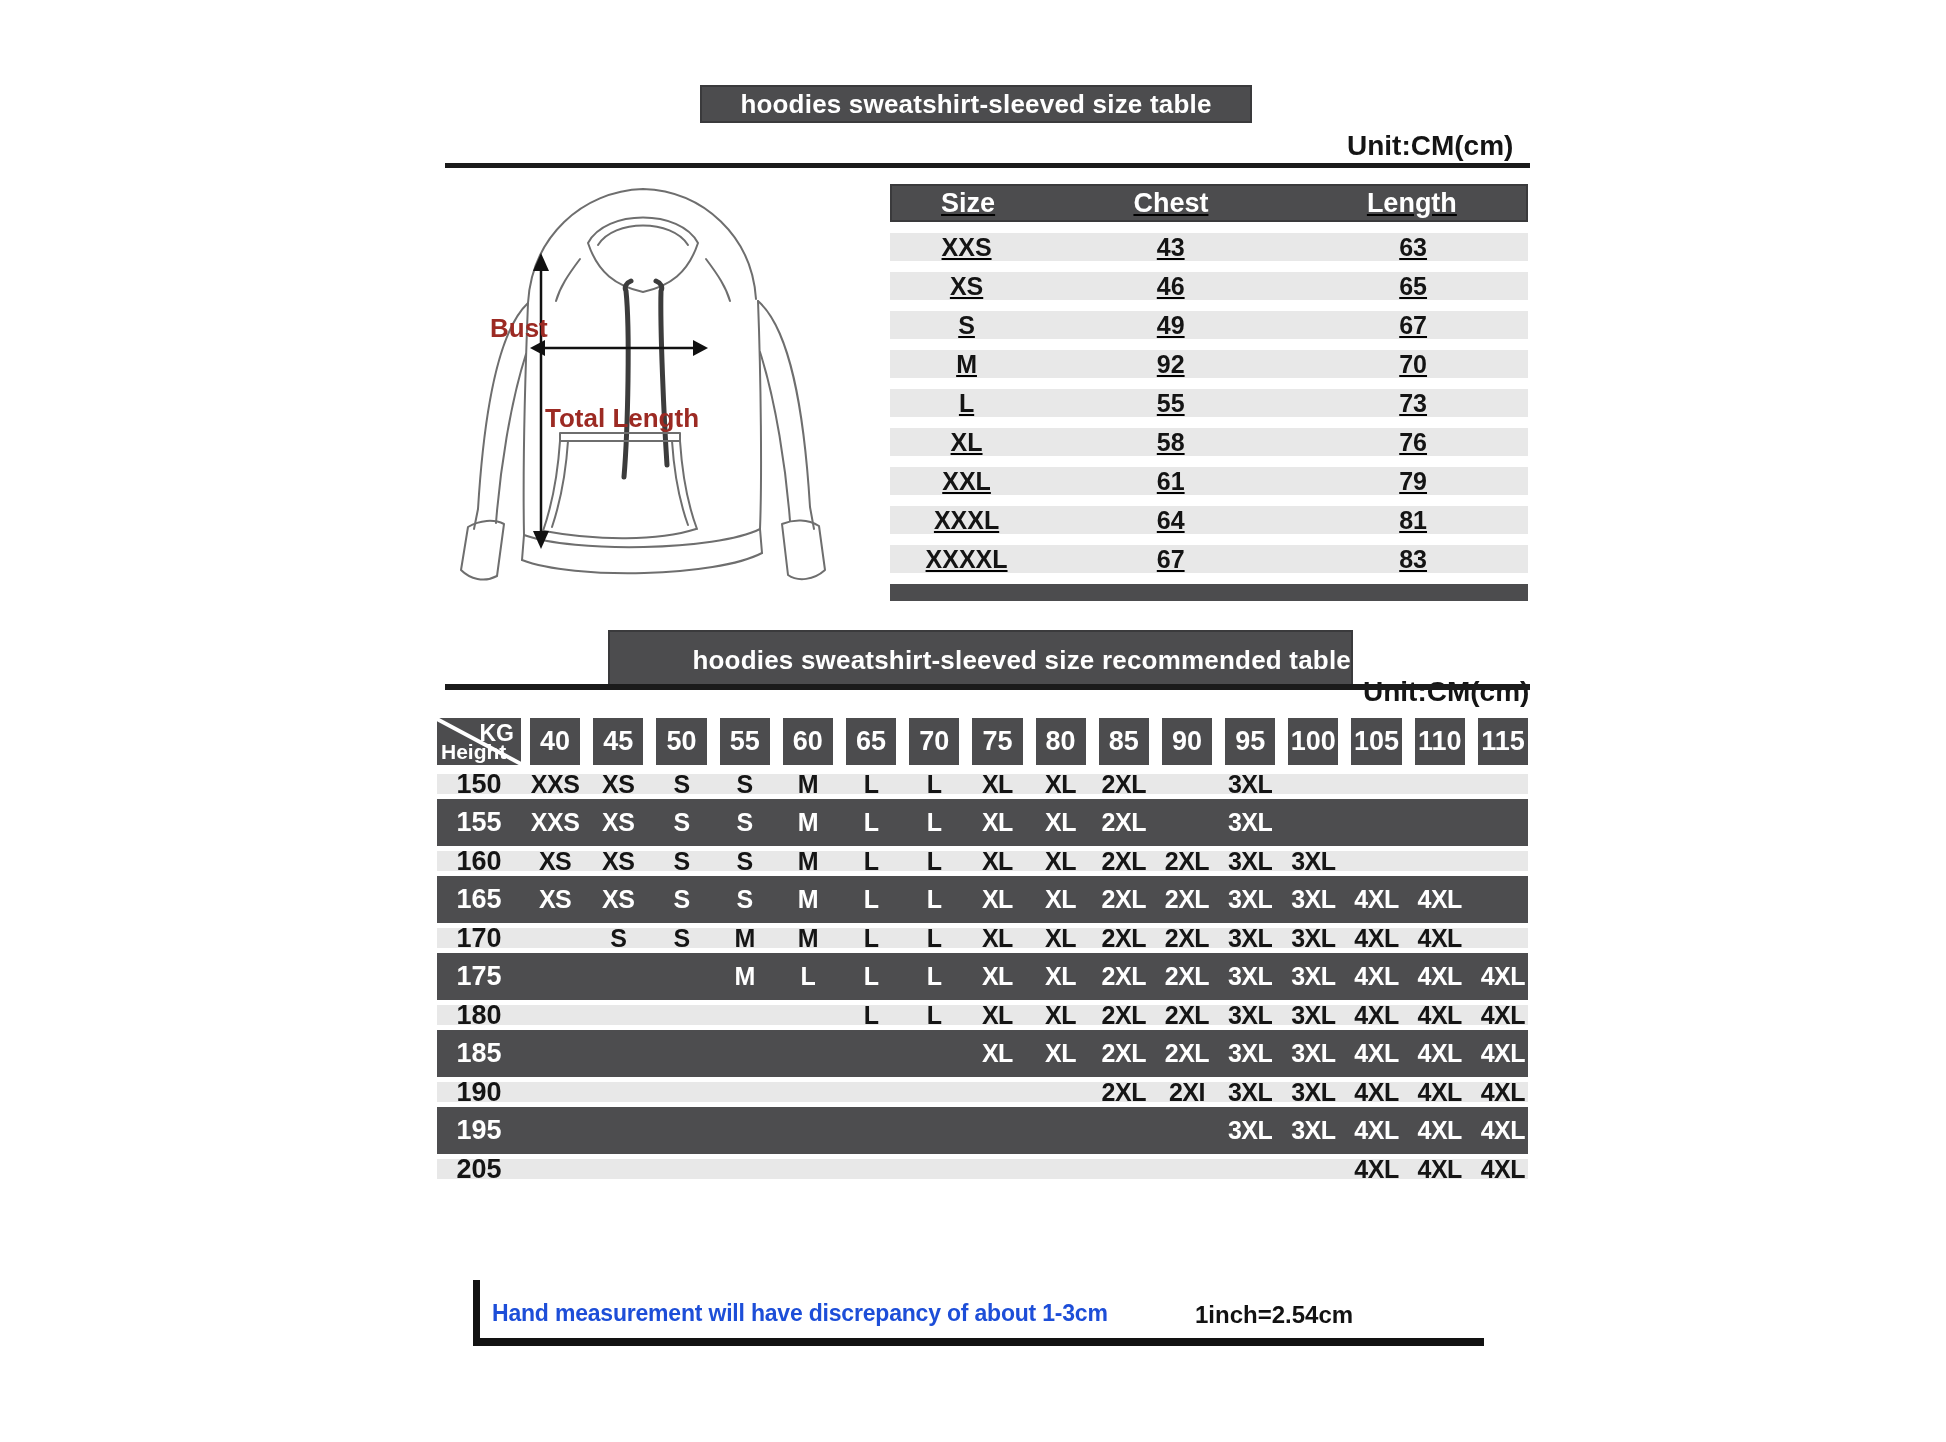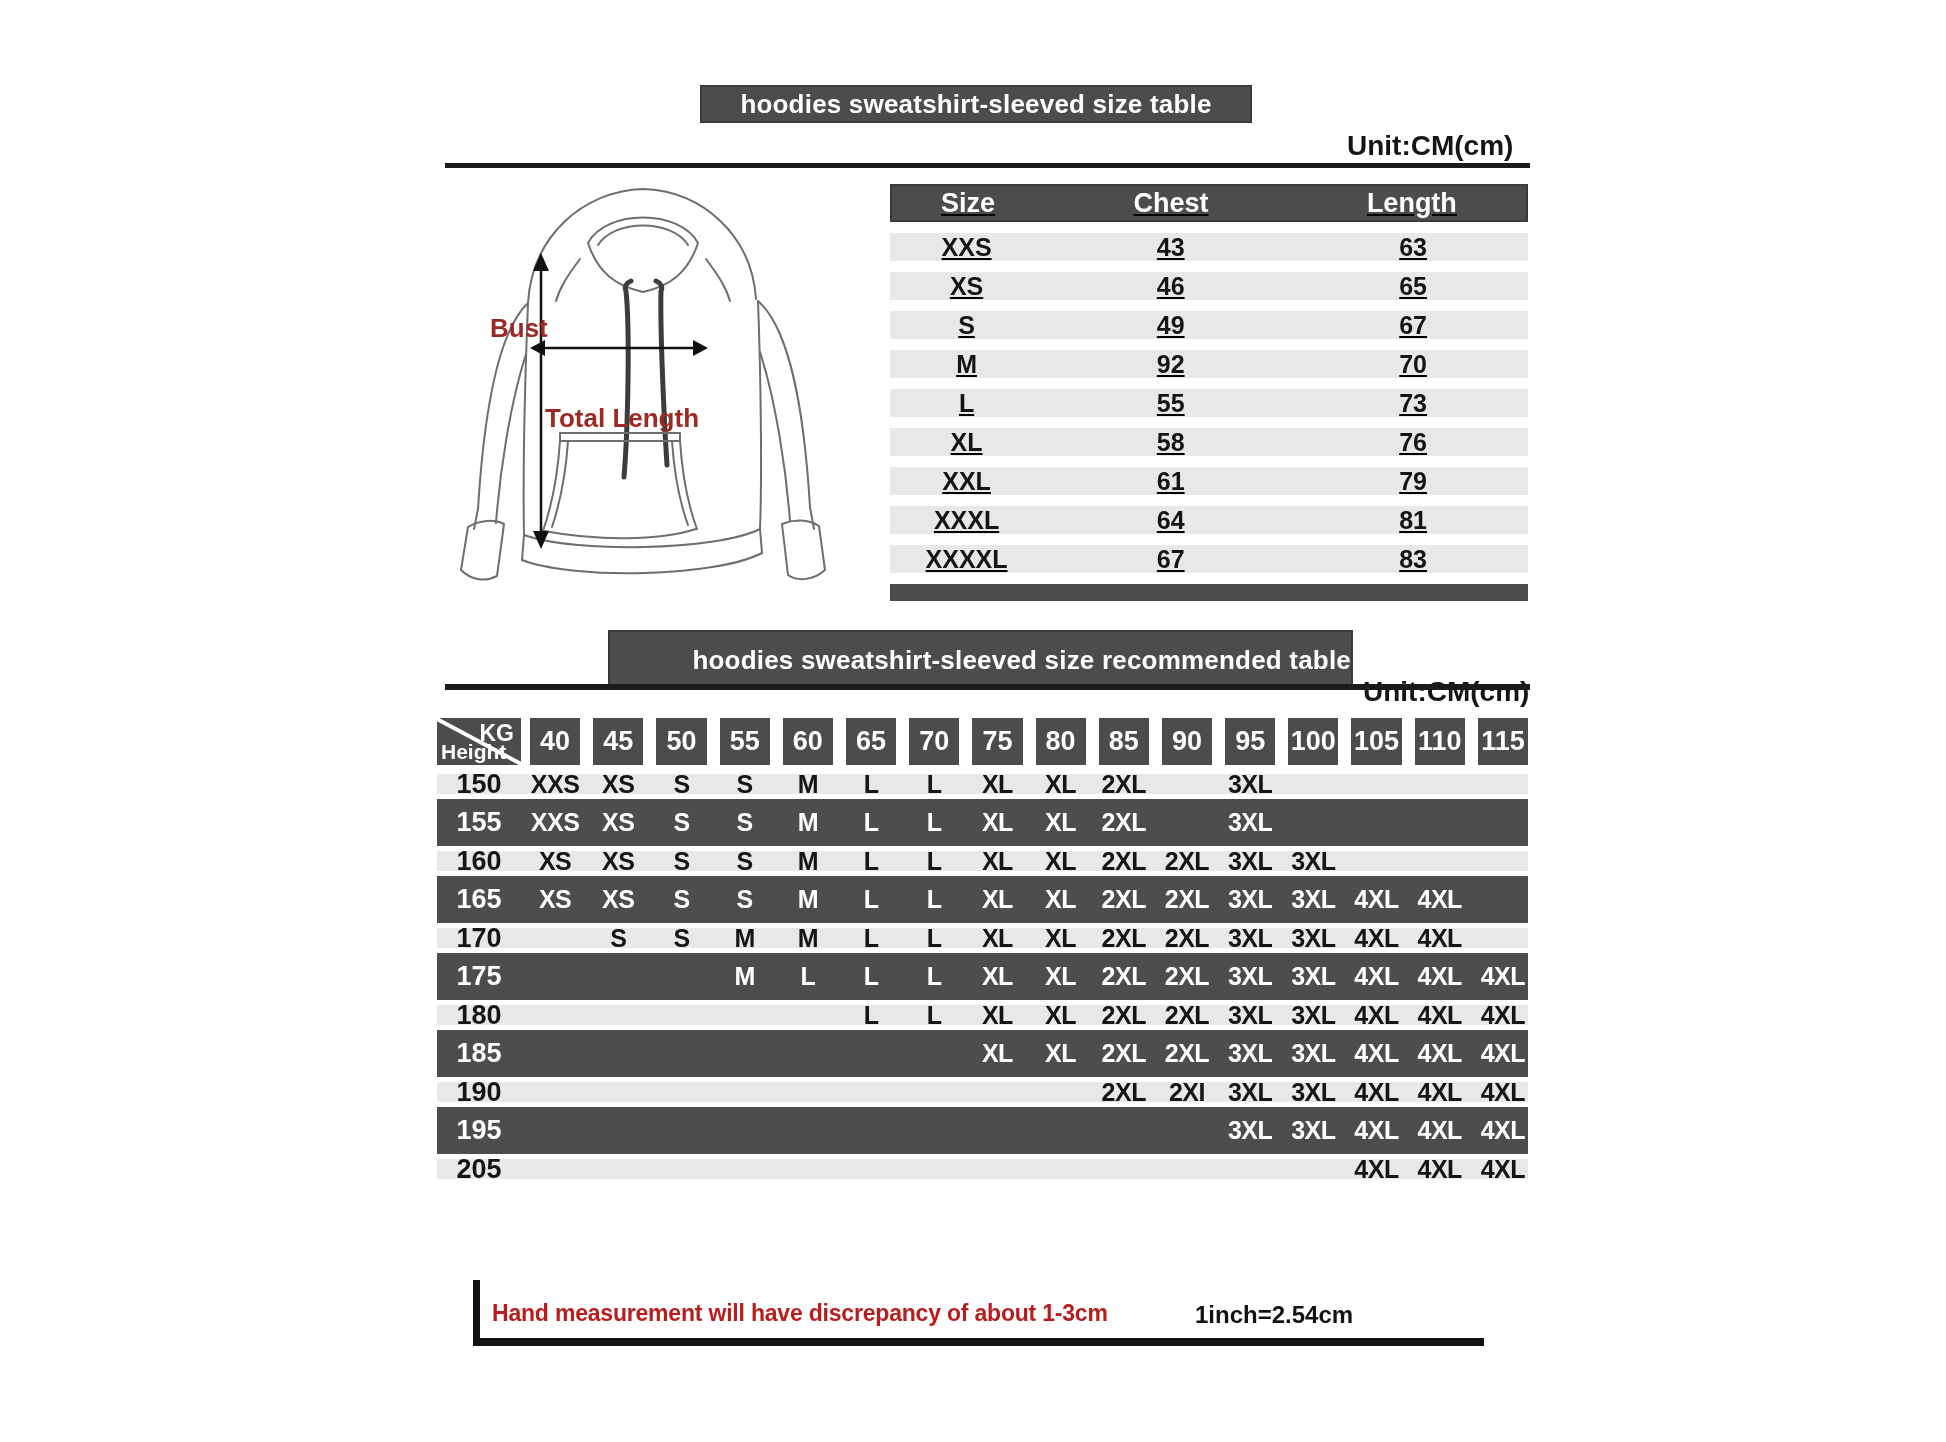--- a/index.html
+++ b/index.html
@@ -37,21 +37,21 @@
   .m-hcell{flex:1;background:#4c4c4e;color:#fff;display:flex;align-items:center;justify-content:center;font-size:27px;}
   .m-row{display:flex;align-items:center;margin-bottom:5px;}
   .m-row .m-label{width:84px;flex:0 0 84px;margin-right:9px;text-align:center;font-size:27px;}
   .m-row .m-vals{flex:1;display:flex;gap:13px;}
   .m-cell{flex:1;text-align:center;font-size:25px;letter-spacing:-0.5px;white-space:nowrap;}
   .m-row.light{background:#e8e8e8;height:20px;color:#151515;}
   .m-row.dark{background:#4d4d4f;height:47px;color:#ffffff;}
 
   .fn-vbar{position:absolute;left:473px;top:1280px;width:7px;height:66px;background:#121212;}
   .fn-hbar{position:absolute;left:473px;top:1338px;width:1011px;height:8px;background:#121212;}
-  .fn-text{position:absolute;left:492px;top:1300px;font-size:23px;color:#b91c1c;letter-spacing:-0.2px;}
+  .fn-text{position:absolute;left:492px;top:1300px;font-size:23px;color:#1d4ed8;letter-spacing:-0.2px;}
   .fn-conv{position:absolute;left:1195px;top:1301px;font-size:24px;color:#121212;}
 
   .red-label{fill:#9c2a23;font-size:26px;font-weight:700;font-family:"Liberation Sans",sans-serif;}
   .garment{stroke:#6e6e6e;stroke-width:2;fill:none;stroke-linecap:round;stroke-linejoin:round;}
   .meas{stroke:#111;stroke-width:2.5;fill:none;}
   .meas-head{fill:#111;stroke:none;}
   .string{stroke:#3c3c3c;stroke-width:5;fill:none;stroke-linecap:round;}
 </style>
 </head>
 <body>

